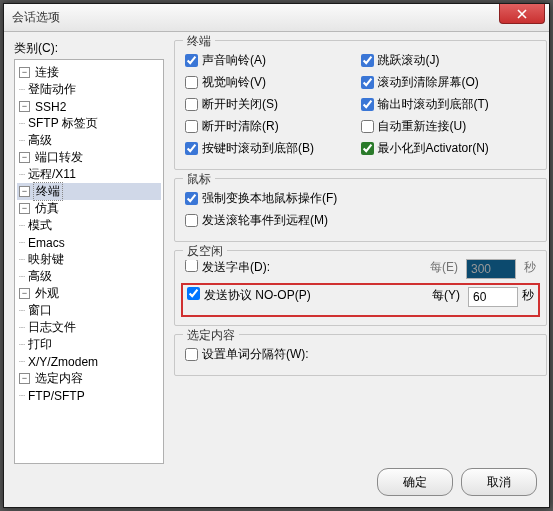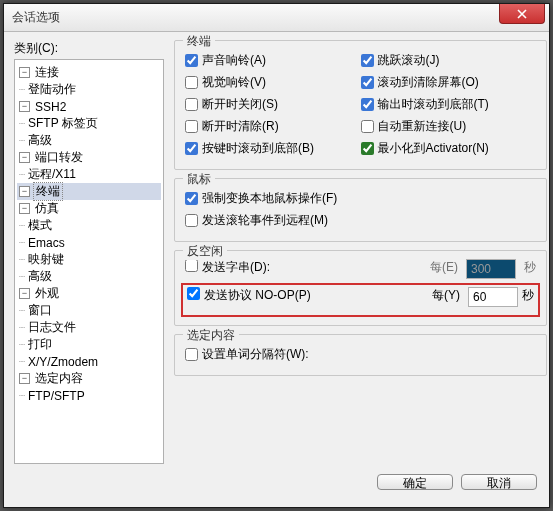--- a/index.html
+++ b/index.html
@@ -30,21 +30,21 @@
 .chk-full{width:100%}
 .chk input{margin-right:4px;width:13px;height:13px;accent-color:#3a76d6}
 .send-row{display:flex;align-items:flex-start;height:26px;gap:4px}
 .send-row .lbl{margin-left:20px;margin-right:4px}
 .send-row input[type=text]{border:1px solid #b0b0b0;height:20px;padding:0 4px;background:#fff}
 .send-row input.dis{background:#0c4a6e;color:#999}
 .send-row input.w50{width:50px}
 .send-row .unit{color:#737373;margin-left:4px}
 .hlbox{border:2px solid #d03030;padding:2px 4px;margin:-2px -4px}
 .footer{height:36px;display:flex;justify-content:flex-end;align-items:center;padding:0 12px;gap:8px}
-.btn{min-width:76px;height:16px;background:linear-gradient(#fdfdfd,#e3e3e3);border:1px solid #8a8a8a;border-radius:4px;cursor:default}
+.btn{min-width:76px;height:28px;background:linear-gradient(#fdfdfd,#e3e3e3);border:1px solid #8a8a8a;border-radius:11px;cursor:default}
 </style>
 </head>
 <body>
 
 <div class="window">
   <div class="titlebar">
     <span class="titlebar-text">会话选项</span>
     <div class="close-btn">
       <svg viewBox="0 0 10 10">
           <path d="M1 1 L9 9 M9 1 L1 9" stroke="#fff" stroke-width="1.6"></path>

